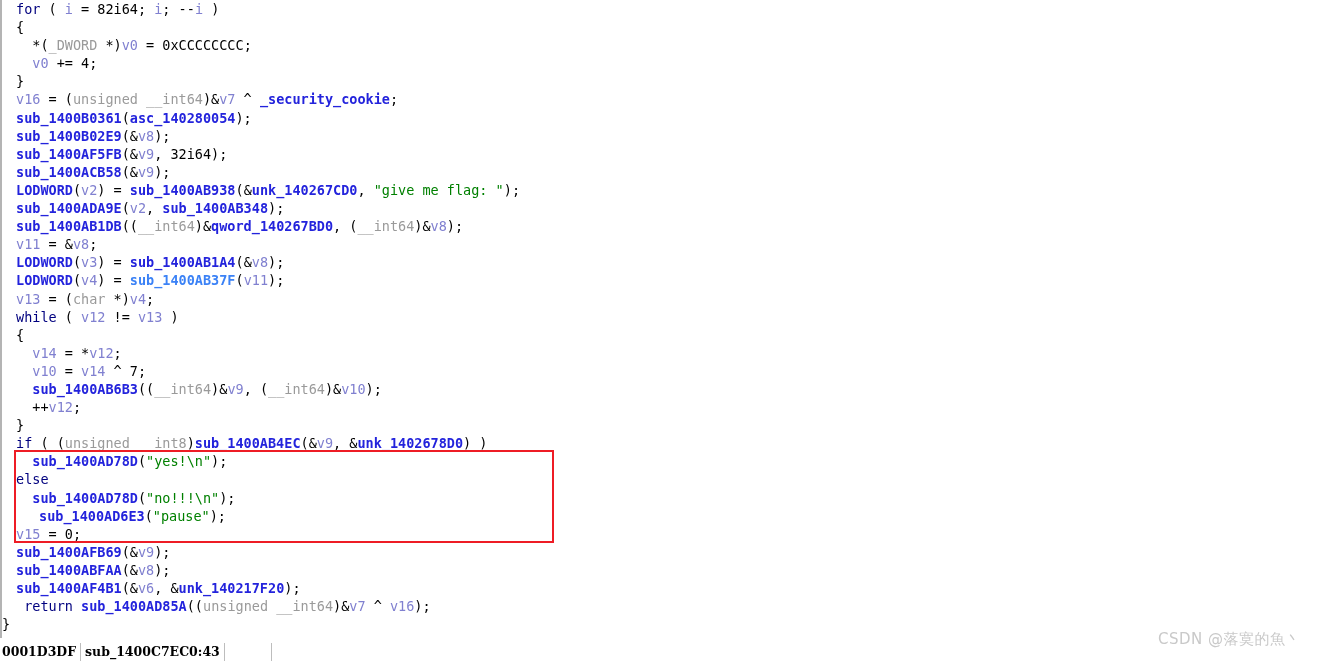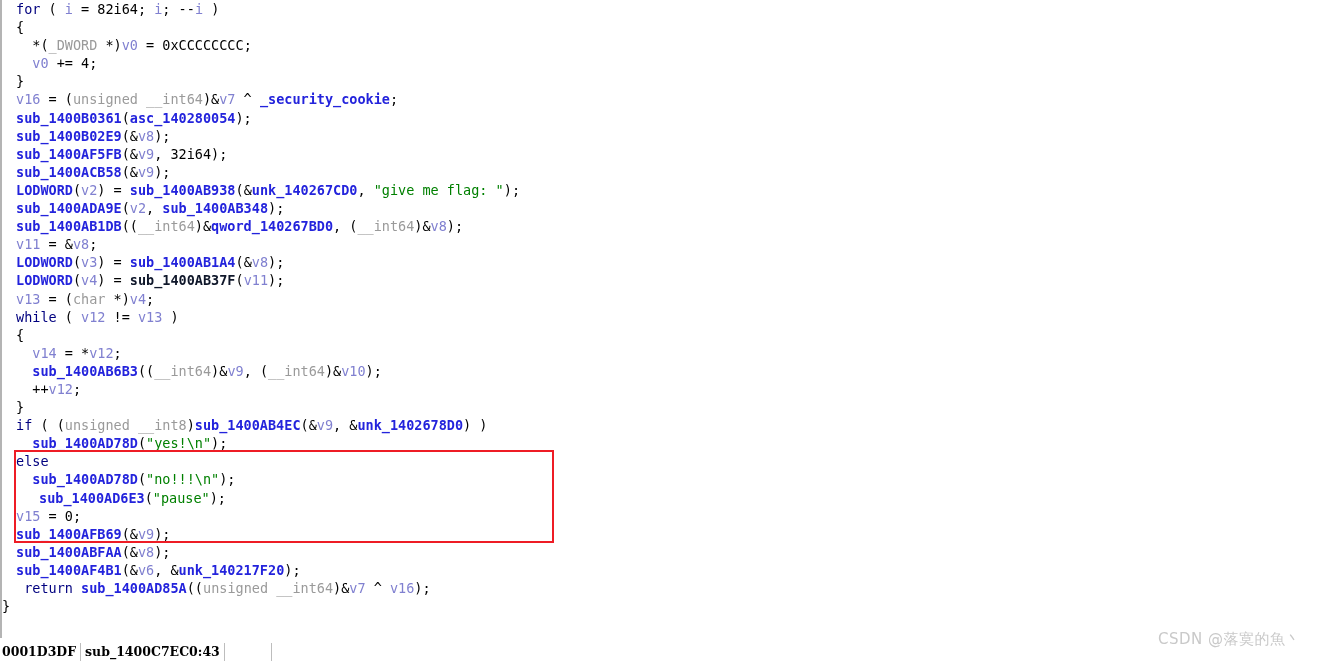--- a/index.html
+++ b/index.html
@@ -144,30 +144,31 @@
 
     <div class="code-line"><span class="fn" style="color: rgb(35, 35, 220);">sub_1400ADA9E</span><span class="pun">(</span><span class="var" style="color: rgb(128, 128, 208);">v2</span><span class="pun">, </span><span class="fn" style="color: rgb(35, 35, 220);">sub_1400AB348</span><span class="pun">);</span></div>
 
     <div class="code-line"><span class="fn" style="color: rgb(35, 35, 220);">sub_1400AB1DB</span><span class="pun">((</span><span class="typ" style="color: rgb(154, 154, 154);">__int64</span><span class="pun">)&amp;</span><span class="glb" style="color: rgb(35, 35, 220);">qword_140267BD0</span><span class="pun">, (</span><span class="typ" style="color: rgb(154, 154, 154);">__int64</span><span class="pun">)&amp;</span><span class="var" style="color: rgb(128, 128, 208);">v8</span><span class="pun">);</span></div>
 
     <div class="code-line"><span class="var" style="color: rgb(128, 128, 208);">v11</span><span class="pun"> = &amp;</span><span class="var" style="color: rgb(128, 128, 208);">v8</span><span class="pun">;</span></div>
 
     <div class="code-line"><span class="fn" style="color: rgb(35, 35, 220);">LODWORD</span><span class="pun">(</span><span class="var" style="color: rgb(128, 128, 208);">v3</span><span class="pun">) = </span><span class="fn" style="color: rgb(35, 35, 220);">sub_1400AB1A4</span><span class="pun">(&amp;</span><span class="var" style="color: rgb(128, 128, 208);">v8</span><span class="pun">);</span></div>
 
 
-    <div class="code-line"><span class="fn" style="color: rgb(35, 35, 220);">LODWORD</span><span class="pun">(</span><span class="var" style="color: rgb(128, 128, 208);">v4</span><span class="pun">) = </span><span class="fn" style="color: #0f172a;">sub_1400AB37F</span><span class="pun">(</span><span class="var" style="color: rgb(128, 128, 208);">v11</span><span class="pun">);</span></div>
+    <div class="code-line"><span class="fn" style="color: rgb(35, 35, 220);">LODWORD</span><span class="pun">(</span><span class="var" style="color: rgb(128, 128, 208);">v4</span><span class="pun">) = </span><span class="fn" style="color: #3b82f6;">sub_1400AB37F</span><span class="pun">(</span><span class="var" style="color: rgb(128, 128, 208);">v11</span><span class="pun">);</span></div>
 
     <div class="code-line"><span class="var" style="color: rgb(128, 128, 208);">v13</span><span class="pun"> = (</span><span class="typ" style="color: rgb(154, 154, 154);">char </span><span class="pun">*)</span><span class="var" style="color: rgb(128, 128, 208);">v4</span><span class="pun">;</span></div>
 
     <div class="code-line"><span class="kw" style="color: rgb(0, 0, 127);">while</span><span class="pun"> ( </span><span class="var" style="color: rgb(128, 128, 208);">v12</span><span class="pun"> != </span><span class="var" style="color: rgb(128, 128, 208);">v13</span><span class="pun"> )</span></div>
 
     <div class="code-line"><span class="pun">{</span></div>
 
     <div class="code-line"><span class="pun">  </span><span class="var" style="color: rgb(128, 128, 208);">v14</span><span class="pun"> = *</span><span class="var" style="color: rgb(128, 128, 208);">v12</span><span class="pun">;</span></div>
 
+    <div class="code-line"><span class="pun">  </span><span class="var" style="color: rgb(128, 128, 208);">v10</span><span class="pun"> = </span><span class="var" style="color: rgb(128, 128, 208);">v14</span><span class="pun"> ^ </span><span class="num">7</span><span class="pun">;</span></div>
 
     <div class="code-line"><span class="pun">  </span><span class="fn" style="color: rgb(35, 35, 220);">sub_1400AB6B3</span><span class="pun">((</span><span class="typ" style="color: rgb(154, 154, 154);">__int64</span><span class="pun">)&amp;</span><span class="var" style="color: rgb(128, 128, 208);">v9</span><span class="pun">, (</span><span class="typ" style="color: rgb(154, 154, 154);">__int64</span><span class="pun">)&amp;</span><span class="var" style="color: rgb(128, 128, 208);">v10</span><span class="pun">);</span></div>
 
     <div class="code-line"><span class="pun">  ++</span><span class="var" style="color: rgb(128, 128, 208);">v12</span><span class="pun">;</span></div>
 
     <div class="code-line"><span class="pun">}</span></div>
 
     <div class="code-line"><span class="kw" style="color: rgb(0, 0, 127);">if</span><span class="pun"> ( (</span><span class="typ" style="color: rgb(154, 154, 154);">unsigned __int8</span><span class="pun">)</span><span class="fn" style="color: rgb(35, 35, 220);">sub_1400AB4EC</span><span class="pun">(&amp;</span><span class="var" style="color: rgb(128, 128, 208);">v9</span><span class="pun">, &amp;</span><span class="glb" style="color: rgb(35, 35, 220);">unk_1402678D0</span><span class="pun">) )</span></div>
 
     <div class="code-line"><span class="pun">  </span><span class="fn" style="color: rgb(35, 35, 220);">sub_1400AD78D</span><span class="pun">(</span><span class="str" style="color: rgb(0, 128, 0);">"yes!\n"</span><span class="pun">);</span></div>

